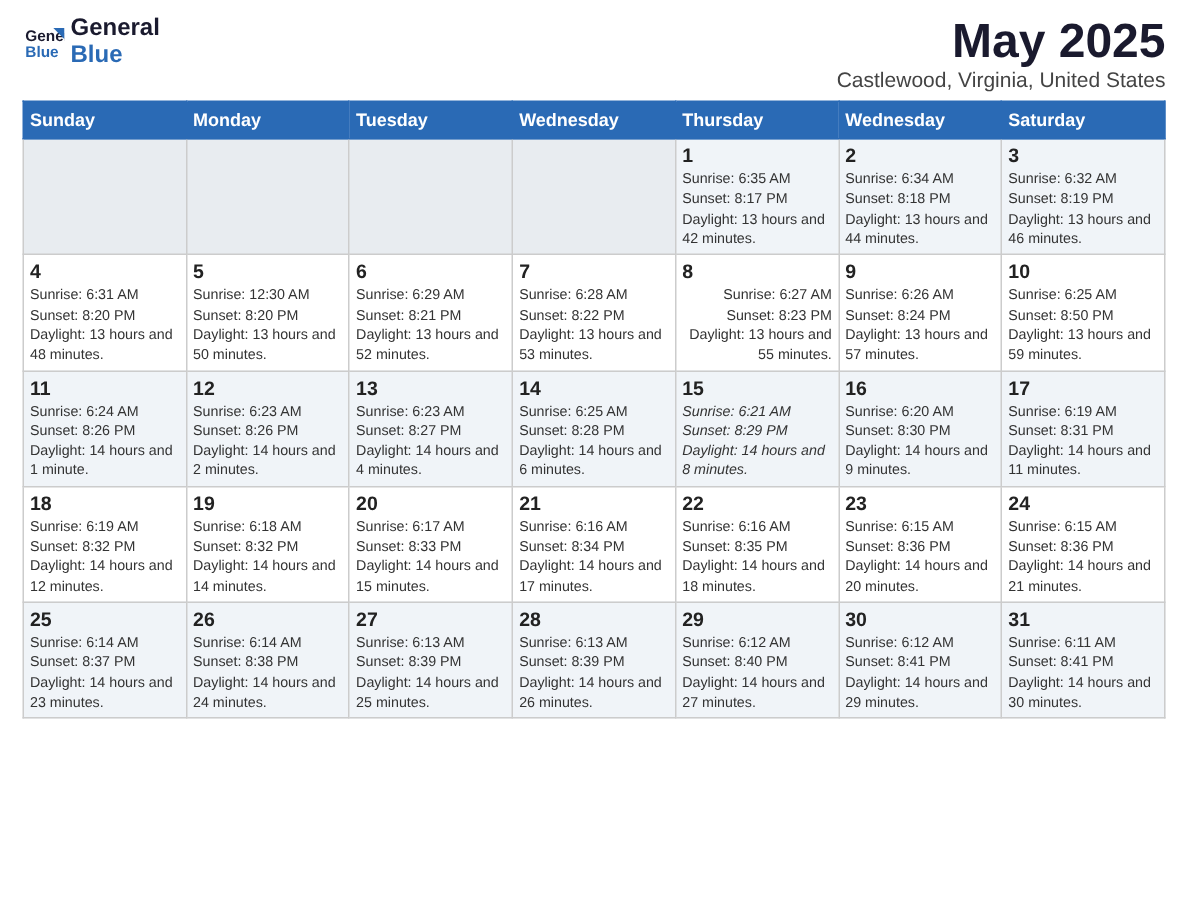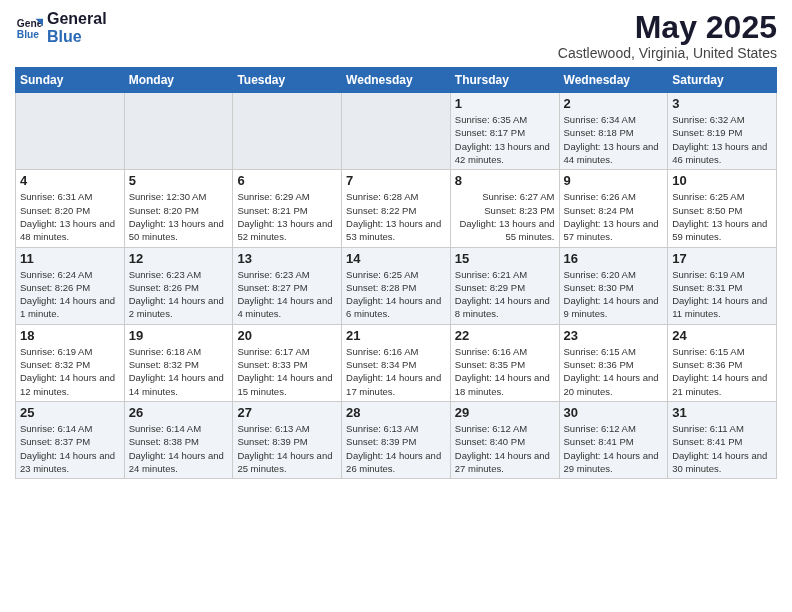--- a/index.html
+++ b/index.html
@@ -213,21 +213,21 @@
 Daylight: 14 hours and 4 minutes.</div>
           </td>
           <td>
             <div class="day-number">14</div>
             <div class="day-info" style="white-space: pre-line;">Sunrise: 6:25 AM
 Sunset: 8:28 PM
 Daylight: 14 hours and 6 minutes.</div>
           </td>
           <td>
             <div class="day-number">15</div>
-            <div class="day-info" style="white-space: pre-line;">Sunrise: 6:21 AM
+            <div class="day-info" style="white-space: pre-line; font-style: italic;">Sunrise: 6:21 AM
 Sunset: 8:29 PM
 Daylight: 14 hours and 8 minutes.</div>
           </td>
           <td>
             <div class="day-number">16</div>
             <div class="day-info" style="white-space: pre-line;">Sunrise: 6:20 AM
 Sunset: 8:30 PM
 Daylight: 14 hours and 9 minutes.</div>
           </td>
           <td>

